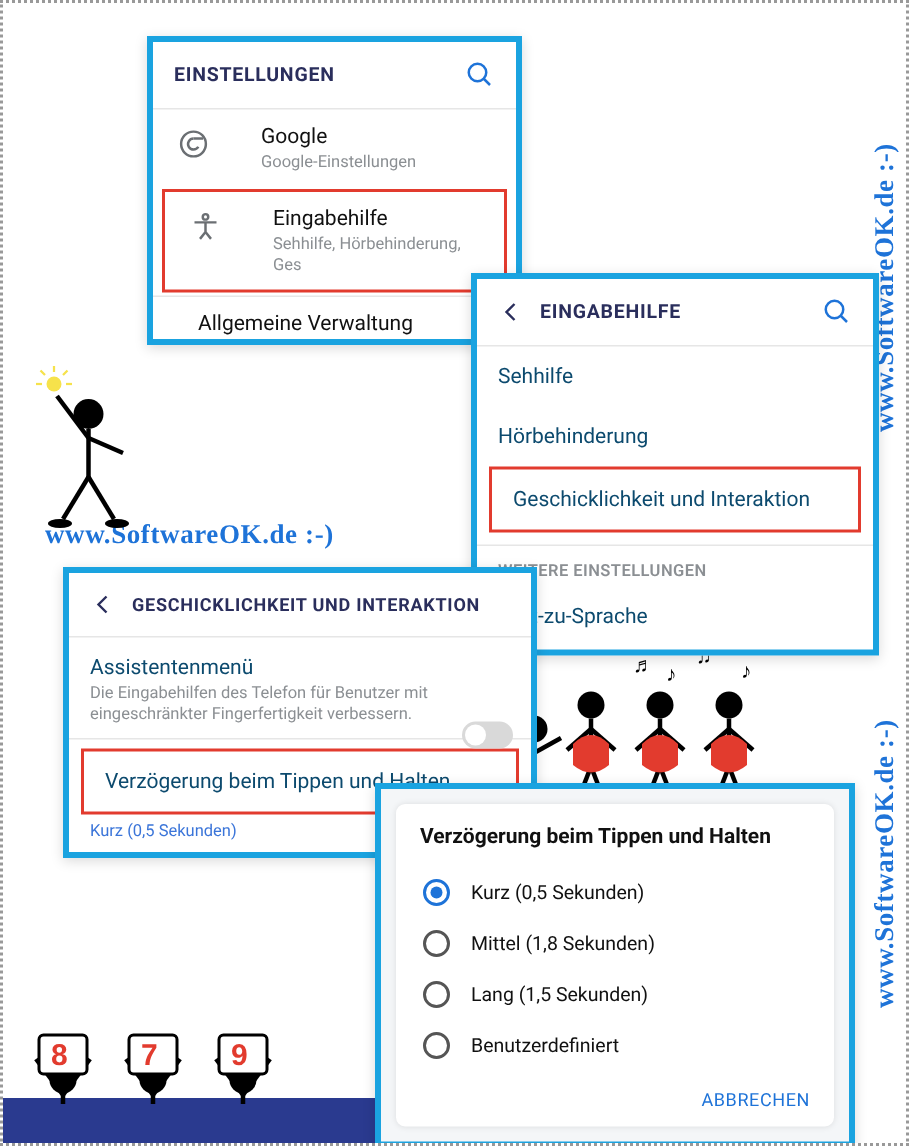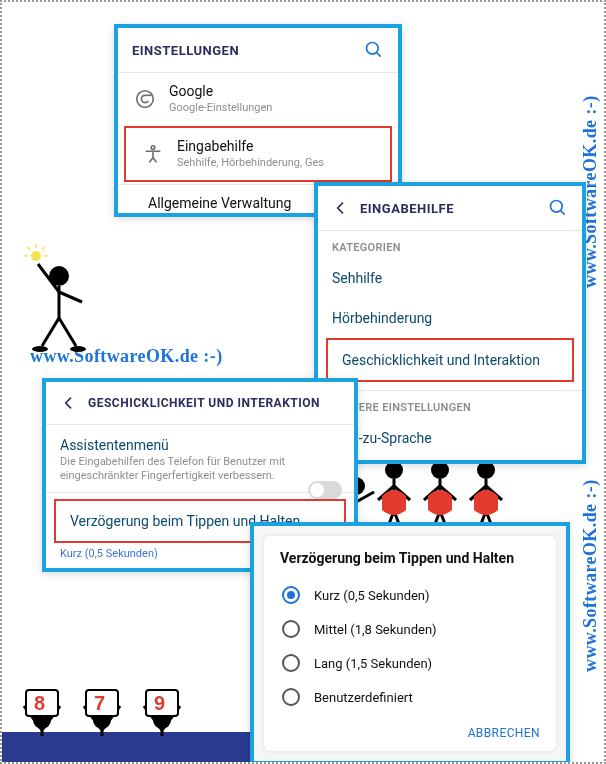--- a/index.html
+++ b/index.html
@@ -36,23 +36,22 @@
     color: #2a2e5c;
     letter-spacing: 0.5px;
     flex: 1;
   }
   .panel-header .search-icon {
     width: 20px; height: 20px;
     color: #1e73d8;
   }
   .list-item {
     display: flex;
-    align-items: center;
     padding: 10px 14px;
-    gap: 11px;
+    gap: 32px;
   }
   .list-item .icon-slot {
     width: 26px; height: 26px;
     display:flex;align-items:center;justify-content:center;
     color:#6b6f73;
   }
   .list-item .labels { flex: 1; line-height: 1.25; }
   .list-item .label-main { font-size: 14px; color: #111; }
   .list-item .label-sub { font-size: 11px; color: #8b8f93; }
   .red-box { border: 2px solid #e23b2e; }
@@ -64,21 +63,21 @@
     letter-spacing: .3px;
   }
   .cat-item {
     padding: 12px 14px;
     font-size: 14px;
     color: #0c4a6e;
   }
   .divider { height:1px;background:#e6e6e6; }
 
   
-  #p1 { left: 112px; top: 22px; width: 288px; }
+  #p1 { left: 96px; top: 22px; width: 250px; }
   #p1 .cut-bottom{font-size:14px;color:#111;padding:10px 30px 2px;}
 
   
   #p2 { left: 312px; top: 180px; width: 272px; }
   .red-full{margin:0 8px 8px 8px;}
 
   
   #p3 { left: 40px; top: 376px; width: 316px; }
   #p3 .desc{font-size:11px;color:#8b8f93;padding:0 14px 8px 14px;line-height:1.3;}
   #p3 .toggle{position:absolute;right:12px;top:56px;width:34px;height:18px;border-radius:10px;background:#d9d9d9;}
@@ -270,21 +269,20 @@
         </svg>
     </span>
     <span class="title">EINGABEHILFE</span>
     <span class="search-icon">
       <svg viewBox="0 0 24 24" width="20" height="20" fill="none" stroke="currentColor" stroke-width="2">
           <circle cx="10" cy="10" r="7"></circle>
           <line x1="20" y1="20" x2="15" y2="15"></line>
         </svg>
     </span>
   </div>
-  <div class="cat-header">KATEGORIEN</div>
   <div class="cat-item">Sehhilfe</div>
   <div class="cat-item">Hörbehinderung</div>
   <div class="cat-item red-box red-full">Geschicklichkeit und Interaktion</div>
   <div class="divider"></div>
   <div class="cat-header">WEITERE EINSTELLUNGEN</div>
   <div class="cat-item" style="padding-bottom:14px">Text-zu-Sprache</div>
 </div>
 
 <div id="p3" class="panel">
   <div class="panel-header">

